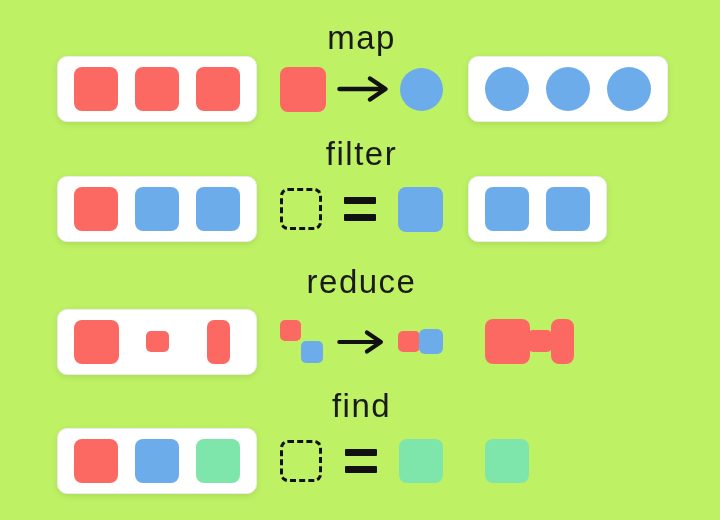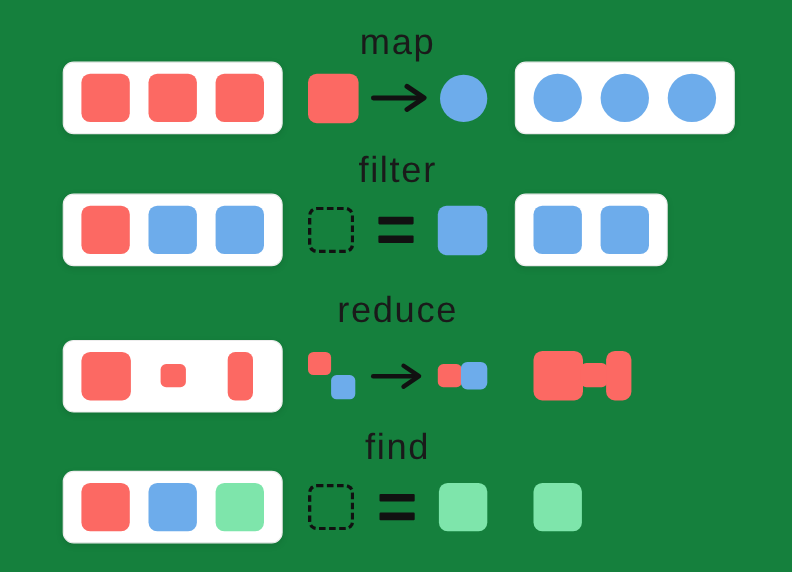--- a/index.html
+++ b/index.html
@@ -1,17 +1,17 @@
 <!DOCTYPE html>
 <html><head>
 <meta charset="utf-8">
 <style>
   html,body{margin:0;padding:0;background:#fff;}
   #diagram{
-    position:relative;width:720px;height:520px;background:#15803d;overflow:hidden;
+    position:relative;width:720px;height:520px;background:#bef264;overflow:hidden;
     font-family:"Liberation Sans", sans-serif;
   }
   .row{position:absolute;left:0;width:720px;}
   .row:nth-of-type(1){top:20px;}
   .row:nth-of-type(2){top:136px;}
   .row:nth-of-type(3){top:264px;}
   .row:nth-of-type(4){top:388px;}
   .title{
     position:absolute;left:280px;width:163px;text-align:center;
     font-size:33px;line-height:36px;font-weight:400;color:#1a1a1a;letter-spacing:1.5px;

